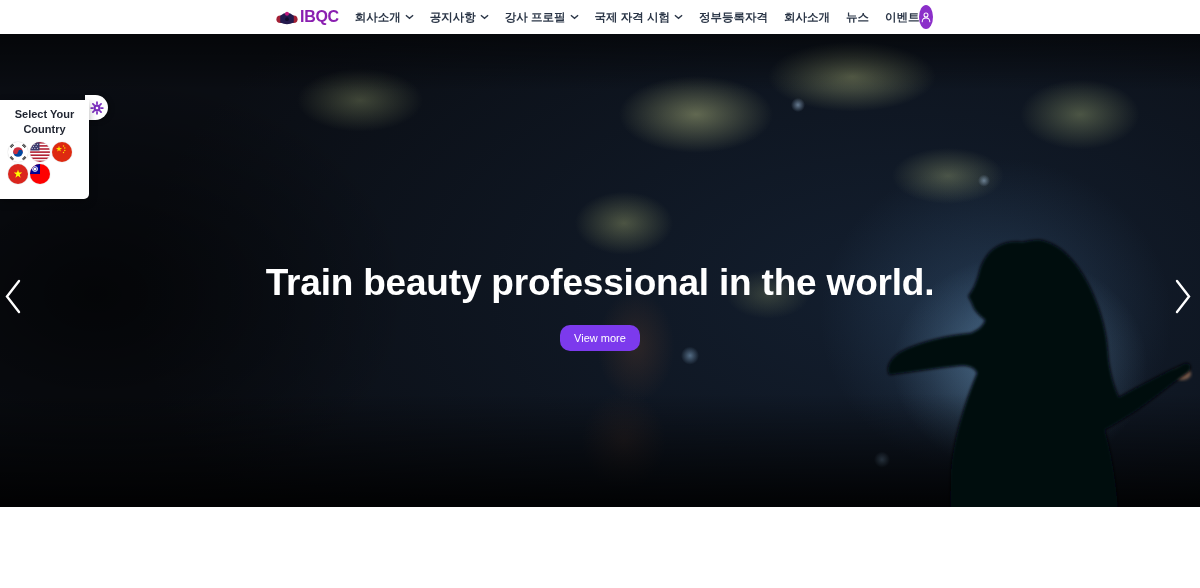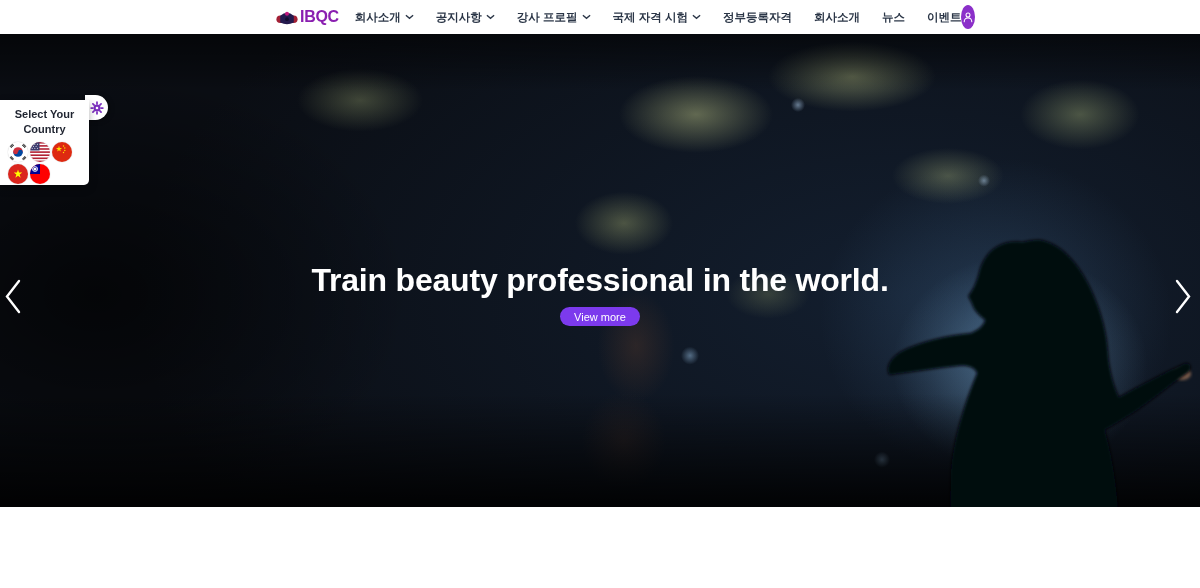--- a/index.html
+++ b/index.html
@@ -4,21 +4,21 @@
 <style>
   * { margin:0; padding:0; box-sizing:border-box; }
   html,body { width:1200px; height:588px; font-family:"Liberation Sans", sans-serif; background:#fff; }
   .page { position:relative; width:1200px; height:588px; overflow:hidden; }
 
   
   .topbar { position:relative; height:34px; background:#fff; display:flex; align-items:center; z-index:10; }
   .nav-inner { display:flex; align-items:center; width:100%; padding:0 277px 0 276px; }
   .logo { display:flex; align-items:center; gap:2px; margin-right:16px; cursor:pointer; text-decoration:none; }
   .logo-text { font-size:16px; font-weight:800; letter-spacing:-0.3px; color:#8a1fb0; }
-  .menu { display:flex; align-items:center; gap:22px; }
+  .menu { display:flex; align-items:center; gap:16px; }
   .menu-item { display:flex; align-items:center; gap:4px; font-size:11.5px; font-weight:600; color:#2b3647; cursor:pointer; text-decoration:none; white-space:nowrap; }
   .avatar-btn { margin-left:auto; width:24px; height:24px; border-radius:50%; background:#8b2fc9; border:none; display:flex; align-items:center; justify-content:center; cursor:pointer; }
 
   
   .hero { position:relative; height:473px; overflow:hidden; background:#0a0d13; }
   .hero-bg { position:absolute; inset:0;
     background-color:#0a0d13;
     background-image:
       linear-gradient(180deg, rgba(0,0,0,0.55) 0%, rgba(0,0,0,0) 12%, rgba(0,0,0,0) 76%, rgba(0,0,0,0.85) 99%),
       radial-gradient(circle 7px at 66.5% 15%, rgba(175,205,235,0.55), rgba(175,205,235,0) 100%),
@@ -34,29 +34,29 @@
       radial-gradient(ellipse 60px 35px at 64% 55%, rgba(140,150,100,0.3), rgba(140,150,100,0) 70%),
       radial-gradient(ellipse 55px 80px at 53% 66%, rgba(96,62,44,0.35), rgba(96,62,44,0) 70%),
       radial-gradient(ellipse 60px 70px at 52% 86%, rgba(80,52,40,0.3), rgba(80,52,40,0) 70%),
       radial-gradient(ellipse 150px 130px at 85% 70%, rgba(130,180,220,0.5), rgba(130,180,220,0.12) 60%, rgba(130,180,220,0) 85%),
       radial-gradient(ellipse 220px 200px at 83% 60%, rgba(70,110,150,0.35), rgba(70,110,150,0) 80%),
       radial-gradient(ellipse 420px 300px at 8% 55%, rgba(0,0,0,0.6), rgba(0,0,0,0) 75%),
       radial-gradient(ellipse 900px 500px at 75% 55%, rgba(28,48,75,0.5), rgba(28,48,75,0) 85%);
   }
   .silhouette { position:absolute; right:0; bottom:0; }
   .hero-content { position:absolute; left:0; right:0; top:228px; text-align:center; z-index:3; }
-  .hero-content h1 { color:#fff; font-size:32px; font-weight:700; letter-spacing:-0.2px; }
-  .cta { margin-top:8px; background:#7c3aed; color:#fff; border:none; border-radius:10px; height:19px; padding:0 14px; font-size:11px; font-family:inherit; cursor:pointer; }
+  .hero-content h1 { color:#fff; font-size:37px; font-weight:700; letter-spacing:-0.2px; }
+  .cta { margin-top:21px; background:#7c3aed; color:#fff; border:none; border-radius:10px; height:26px; padding:0 14px; font-size:11px; font-family:inherit; cursor:pointer; }
   .arrow { position:absolute; top:245px; background:none; border:none; cursor:pointer; z-index:4; padding:0; }
   .arrow.left { left:3px; }
   .arrow.right { right:7px; }
 
   
   .gear-tab { position:absolute; left:85px; top:61px; width:23px; height:25px; background:#fff; border-radius:0 13px 13px 0; display:flex; align-items:center; justify-content:center; z-index:5; box-shadow:2px 1px 5px rgba(0,0,0,0.25); cursor:pointer; border:none; }
-  .country-panel { position:absolute; left:0; top:66px; width:89px; height:85px; background:#fff; z-index:6; border-radius:0 0 5px 0; box-shadow:0 3px 8px rgba(0,0,0,0.3); padding-top:7px; }
+  .country-panel { position:absolute; left:0; top:66px; width:89px; height:99px; background:#fff; z-index:6; border-radius:0 0 5px 0; box-shadow:0 3px 8px rgba(0,0,0,0.3); padding-top:7px; }
   .country-title { text-align:center; font-size:11px; font-weight:700; color:#1f2430; line-height:1.35; }
   .flags { display:flex; flex-wrap:wrap; gap:2px; padding:5px 0 0 8px; width:76px; }
   .flag { width:20px; height:20px; border-radius:50%; overflow:hidden; cursor:pointer; border:none; padding:0; background:none; box-shadow:0 0 1px rgba(0,0,0,0.4); }
   .flag svg { display:block; }
 
   
   .slide-band { position:relative; height:58px; background:#f3f3f3; }
   .slide-title { position:absolute; top:12px; transform:translateX(-50%); font-size:11px; cursor:pointer; white-space:nowrap; }
   .slide-title.inactive { color:#c8c8c8; }
   .slide-title.active { color:#4f4f4f; }

